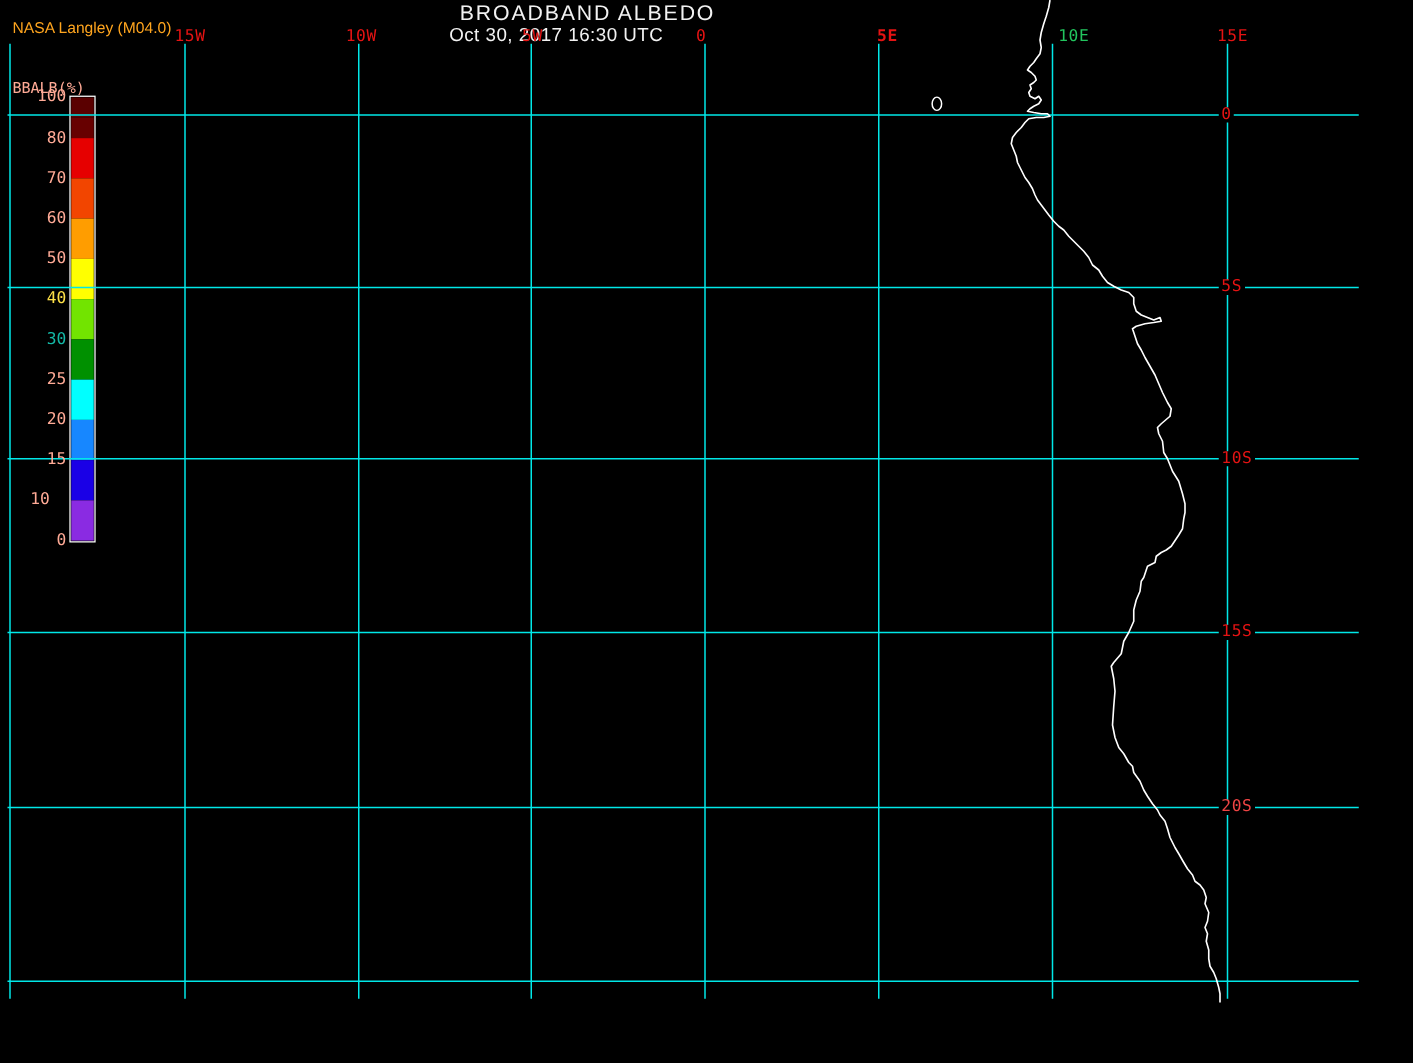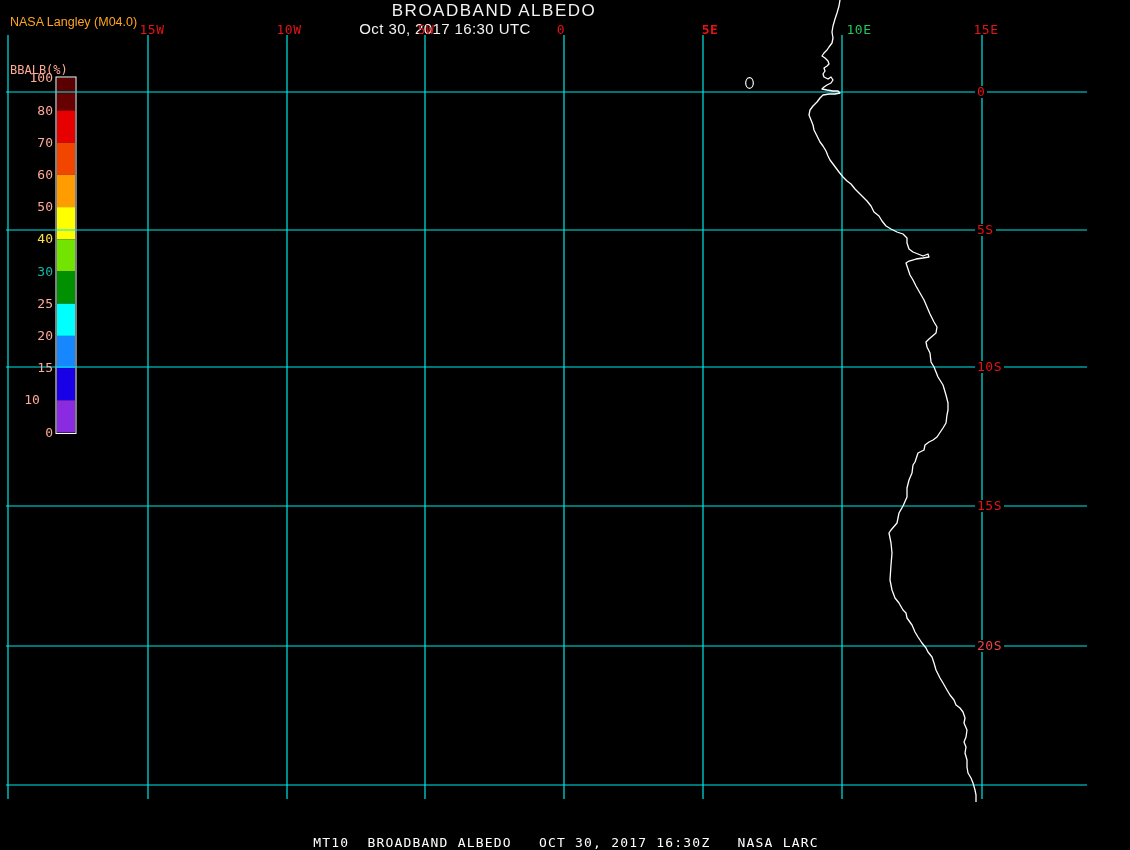--- a/index.html
+++ b/index.html
@@ -48,21 +48,21 @@
       <line x1="6" y1="367" x2="1121" y2="367" stroke="#00e8e8" stroke-width="1.2"></line>
       <line x1="6" y1="506" x2="1121" y2="506" stroke="#00e8e8" stroke-width="1.2"></line>
       <line x1="6" y1="646" x2="1121" y2="646" stroke="#00e8e8" stroke-width="1.2"></line>
       <line x1="6" y1="785" x2="1121" y2="785" stroke="#00e8e8" stroke-width="1.2"></line>
       <polyline points="840,0 839,6 837,13 835,19 833,26 832,32 833,38 832,43 829,47 827,50 824,53 822,56 825,58 828,61 829,64 827,66 824,68 825,71 823,74 824,77 828,79 831,77 833,80 831,83 827,85 824,87 822,89 827,90 833,91 838,91 840,93 835,94 829,94 823,95 820,98 817,102 813,106 810,110 809,115 811,120 813,125 814,130 816,134 818,138 820,142 823,146 826,151 828,156 830,160 833,164 836,168 839,172 843,177 847,181 851,184 855,189 859,193 863,197 867,201 871,206 874,212 879,216 882,221 886,226 891,229 897,232 903,234 907,238 907,243 909,249 913,252 918,254 923,256 928,254 929,257 923,258 916,259 909,261 906,263 908,269 910,275 913,280 916,286 920,293 924,300 927,307 930,314 934,322 937,327 936,333 929,339 926,342 927,347 930,353 931,362 934,367 938,377 943,385 946,395 948,403 948,410 947,415 946,423 943,428 937,437 933,440 929,442 925,445 924,450 918,453 915,462 913,465 912,473 909,480 907,488 907,497 903,506 899,513 897,523 891,530 889,533 891,543 892,553 891,565 890,580 892,590 895,598 899,603 903,610 906,613 907,618 912,625 915,632 918,637 922,643 926,648 928,652 932,657 934,663 936,670 940,678 943,683 947,690 950,695 954,700 956,705 960,708 963,712 965,718 964,723 967,730 966,737 964,742 966,747 965,753 967,760 967,767 968,773 971,778 973,783 975,790 976,795 976,802" fill="none" stroke="#ffffff" stroke-width="1.3" stroke-linejoin="round"></polyline>
       <ellipse cx="749.5" cy="83" rx="3.8" ry="5.3" fill="none" stroke="#ffffff" stroke-width="1.2"></ellipse>
     </svg>
 
   <div class="abs source" style="left: 10px; top: 15px; color: rgb(255, 165, 30);">NASA Langley (M04.0)</div>
 
-  <div class="abs title" style="left: 470px; top: 1px; color: rgb(242, 242, 242); margin-left: 24px;">BROADBAND ALBEDO</div>
+  <div class="abs title" style="left: 470px; top: 1px; color: rgb(242, 242, 242);">BROADBAND ALBEDO</div>
   <div class="abs subtitle" style="left: 445px; top: 20px; color: rgb(242, 242, 242);">Oct 30, 2017 16:30 UTC</div>
 
   <div class="abs legend-title" style="left: 10px; top: 63px; color: rgb(255, 170, 150);">BBALB(%)</div>
   <div id="legend-ticks">
       <div class="legend-tick" style="left: 11px; top: 72px; color: rgb(255, 170, 150);">100</div>
       <div class="legend-tick" style="left: 11px; top: 104.5px; color: rgb(255, 170, 150);">80</div>
       <div class="legend-tick" style="left: 11px; top: 136.7px; color: rgb(255, 170, 150);">70</div>
       <div class="legend-tick" style="left: 11px; top: 168.9px; color: rgb(255, 170, 150);">60</div>
       <div class="legend-tick" style="left: 11px; top: 201.1px; color: rgb(255, 170, 150);">50</div>
       <div class="legend-tick" style="left: 11px; top: 217px; color: #fde047; margin-top: 16px;">40</div>
@@ -84,14 +84,13 @@
       <div class="lon-label" style="left: 986px; top: 24px; color: rgb(229, 19, 19);">15E</div>
     </div>
   <div id="lat-labels">
       <div class="lat-label" style="left: 975px; top: 92px; color: rgb(229, 19, 19);">0</div>
       <div class="lat-label" style="left: 975px; top: 230px; color: rgb(229, 19, 19);">5S</div>
       <div class="lat-label" style="left: 975px; top: 367px; color: rgb(229, 19, 19);">10S</div>
       <div class="lat-label" style="left: 975px; top: 506px; color: rgb(229, 19, 19);">15S</div>
       <div class="lat-label" style="left: 975px; top: 646px; color: #ef4444;">20S</div>
     </div>
 
-  <div class="abs footer" style="left: 566px; top: 835px; color: rgb(255, 255, 255);">MT10  BROADBAND ALBEDO   OCT 30, 2017 16:30Z   NASA LARC</div>
 </div>
 
 </body></html>

